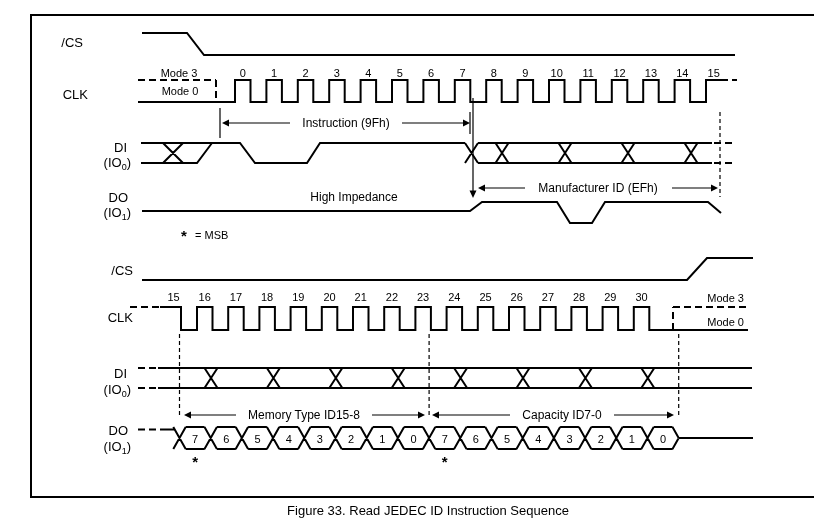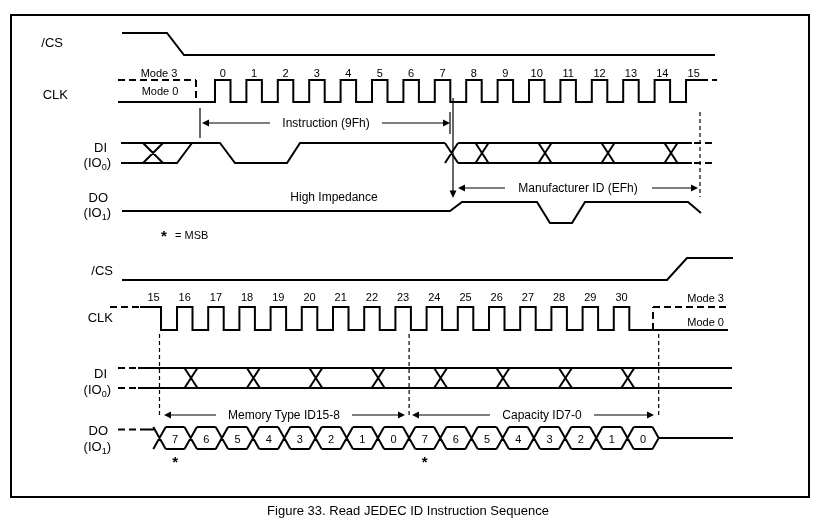--- a/index.html
+++ b/index.html
@@ -1,16 +1,16 @@
 <!DOCTYPE html>
 <html style="--line: #000000; --bg: #ffffff;"><head>
 <meta charset="utf-8">
 <style>
   html,body{margin:0;padding:0;background:#fff;}
-  .stage{position:relative;width:646px;height:521px;background:var(--bg,#fff);font-family:"Liberation Sans",sans-serif;}
+  .stage{position:relative;width:646px;height:521px;background:var(--bg,#fff);font-family:"Liberation Sans",sans-serif;margin-left:20px;}
   svg text{font-family:"Liberation Sans",sans-serif;fill:var(--line,#000);}
   .wave{fill:none;stroke:var(--line,#000);stroke-width:2;}
   .wavedash{fill:none;stroke:var(--line,#000);stroke-width:2;stroke-dasharray:7,4;}
   .thin{fill:none;stroke:var(--line,#000);stroke-width:1.2;}
   .thindash{fill:none;stroke:var(--line,#000);stroke-width:1.2;stroke-dasharray:4,3;}
   .ah{fill:var(--line,#000);stroke:none;}
   .sig{font-size:13px;}
   .num{font-size:11px;}
   .ann{font-size:12px;}
   .digit{font-size:11px;}

